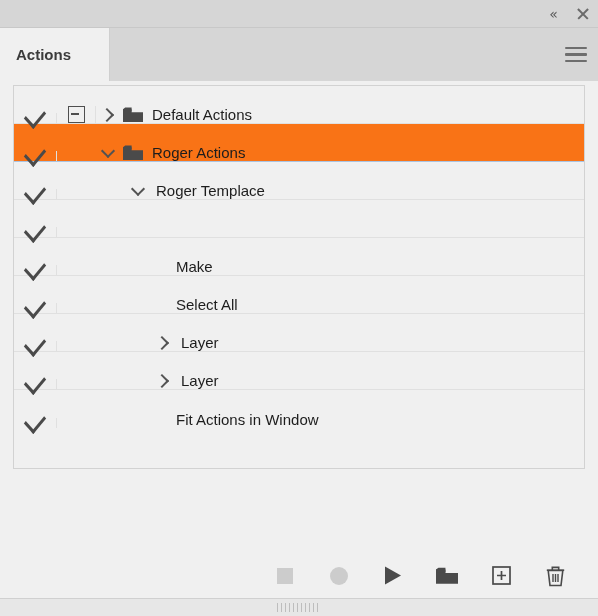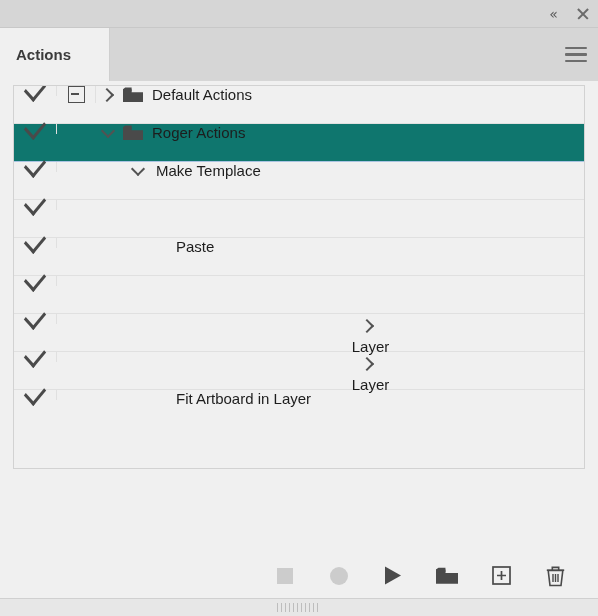--- a/index.html
+++ b/index.html
@@ -133,29 +133,29 @@
   }
   .list {
     border: 1px solid #d2d2d2;
     background: #f0f0f0;
     height: 384px;
     box-sizing: border-box;
     overflow: hidden;
   }
   .row {
     display: flex;
-    align-items: flex-start;
+    align-items: flex-end;
     height: 38px;
     border-bottom: 1px solid #e0e0e0;
     background: #f0f0f0;
     cursor: default;
     box-sizing: border-box;
   }
   .row.selected {
-    background: #0f766e;
+    background: #f97316;
     border-bottom-color: #aac4e2;
   }
   .row:last-child { border-bottom: none; }
 
   .col-check {
     width: 43px;
     flex: 0 0 43px;
     display: flex;
     align-items: center;
     justify-content: center;
@@ -238,21 +238,21 @@
 
   .row-label {
     font-size: 15px;
     color: #1d1d1d;
     white-space: nowrap;
     overflow: hidden;
     text-overflow: ellipsis;
   }
   .indent-0 { padding-left: 0; }
   .indent-1 { padding-left: 30px; }
-  .indent-2 { padding-left: 55px; flex-direction: column; }
+  .indent-2 { padding-left: 55px; }
   .indent-3 { padding-left: 80px; }
   .gap-lbl { margin-left: 6px; }
 
   
   .toolbar {
     height: 46px;
     flex: 0 0 auto;
     background: #f0f0f0;
     display: flex;
     align-items: center;
@@ -363,43 +363,46 @@
         </div>
         <div class="row">
           <div class="col-check">
             <span class="check"></span>
           </div>
           <div class="col-dlg"></div>
           <div class="col-main indent-1">
             <span class="arrow down">
               <i></i>
             </span>
-            <span class="row-label gap-lbl">Make Templace</span>
+            <span class="row-label gap-lbl">Roger Templace</span>
           </div>
         </div>
         <div class="row">
           <div class="col-check">
             <span class="check"></span>
           </div>
           <div class="col-dlg"></div>
         </div>
         <div class="row">
           <div class="col-check">
             <span class="check"></span>
           </div>
           <div class="col-dlg"></div>
           <div class="col-main indent-3">
-            <span class="row-label">Paste</span>
-          </div>
-        </div>
-        <div class="row">
-          <div class="col-check">
-            <span class="check"></span>
-          </div>
-          <div class="col-dlg"></div>
+            <span class="row-label">Make</span>
+          </div>
+        </div>
+        <div class="row">
+          <div class="col-check">
+            <span class="check"></span>
+          </div>
+          <div class="col-dlg"></div>
+          <div class="col-main indent-3">
+            <span class="row-label">Select All</span>
+          </div>
         </div>
         <div class="row">
           <div class="col-check">
             <span class="check"></span>
           </div>
           <div class="col-dlg"></div>
           <div class="col-main indent-2">
             <span class="arrow right">
               <i></i>
             </span>
@@ -417,21 +420,21 @@
             </span>
             <span class="row-label gap-lbl">Layer</span>
           </div>
         </div>
         <div class="row">
           <div class="col-check">
             <span class="check"></span>
           </div>
           <div class="col-dlg"></div>
           <div class="col-main indent-3">
-            <span class="row-label">Fit Artboard in Layer</span>
+            <span class="row-label">Fit Actions in Window</span>
           </div>
         </div>
       </div>
   </div>
 
   <div class="toolbar" id="toolbar">
       <div class="tool" title="Stop Playing/Recording">
         <span>
           <svg width="18" height="18" viewBox="0 0 18 18">
             <rect x="1" y="1" width="16" height="16" fill="#cccccc"></rect>

